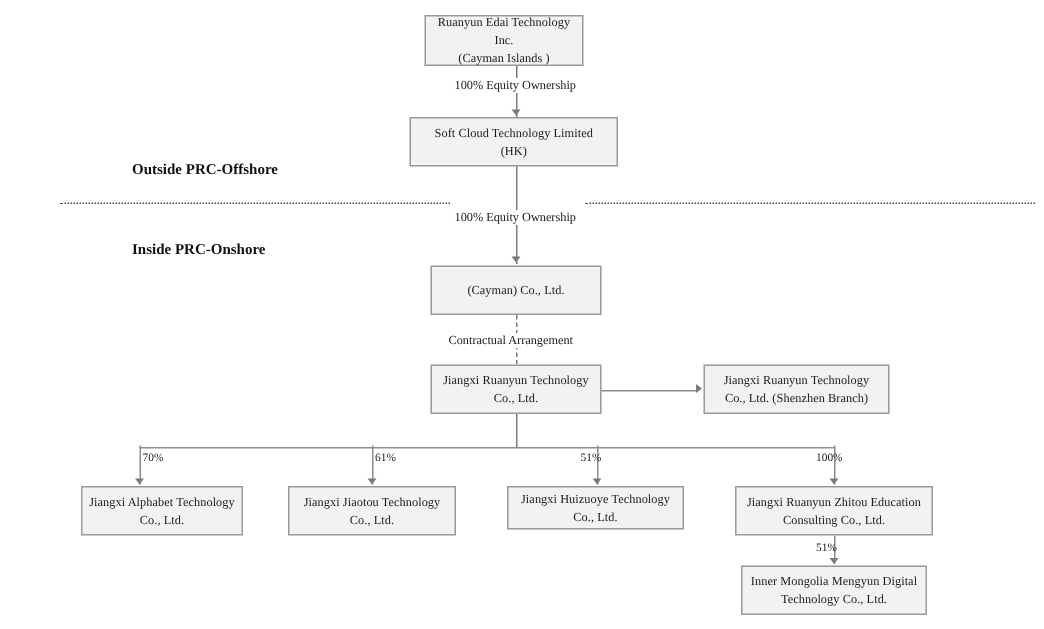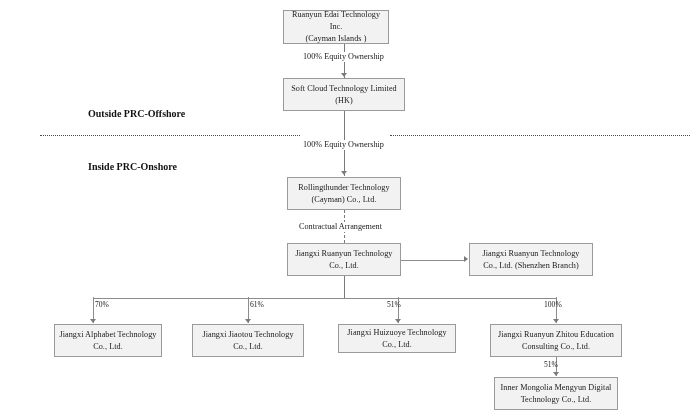--- a/index.html
+++ b/index.html
@@ -107,41 +107,40 @@
     <span>
       <span>Ruanyun Edai Technology Inc.</span>
       <span>(Cayman Islands )</span>
     </span>
   </div>
 
   <div class="vline thick" style="left:344px; top:44px; height:34px;"></div>
   <div class="arrow-down" style="left:340.8px; top:73px;"></div>
   <div class="edge-label" style="left:301px; top:52px;">100% Equity Ownership</div>
 
-  <div class="node" style="left:283px; top:78px; width:122px; height:33px;">
+  <div class="node" style="left:273px; top:78px; width:139px; height:33px;">
     <span>
       <span>Soft Cloud Technology Limited</span>
       <span>(HK)</span>
     </span>
   </div>
 
   <div class="vline thick" style="left:344px; top:111px; height:65px;"></div>
   <div class="arrow-down" style="left:340.8px; top:171px;"></div>
 
   <div class="divider" style="left:40px; top:135px; width:260px;"></div>
   <div class="divider" style="left:390px; top:135px; width:300px;"></div>
 
   <div class="edge-label" style="left:301px; top:140px;">100% Equity Ownership</div>
 
   <div class="zone-label" style="left:88px; top:108px;">Outside PRC-Offshore</div>
   <div class="zone-label" style="left:88px; top:161px;">Inside PRC-Onshore</div>
 
   <div class="node" style="left:287px; top:177px; width:114px; height:33px;">
     <span>
-      <span>Rollingthunder Technology</span>
       <span>(Cayman) Co., Ltd.</span>
     </span>
   </div>
 
   <div style="position:absolute; left:343.5px; top:210px; width:0; height:33px;
               border-left:1.2px dashed #7a7a7a;"></div>
   <div class="edge-label" style="left:297px; top:222px;">Contractual Arrangement</div>
 
   <div class="node" style="left:287px; top:243px; width:114px; height:33px;">
     <span>

